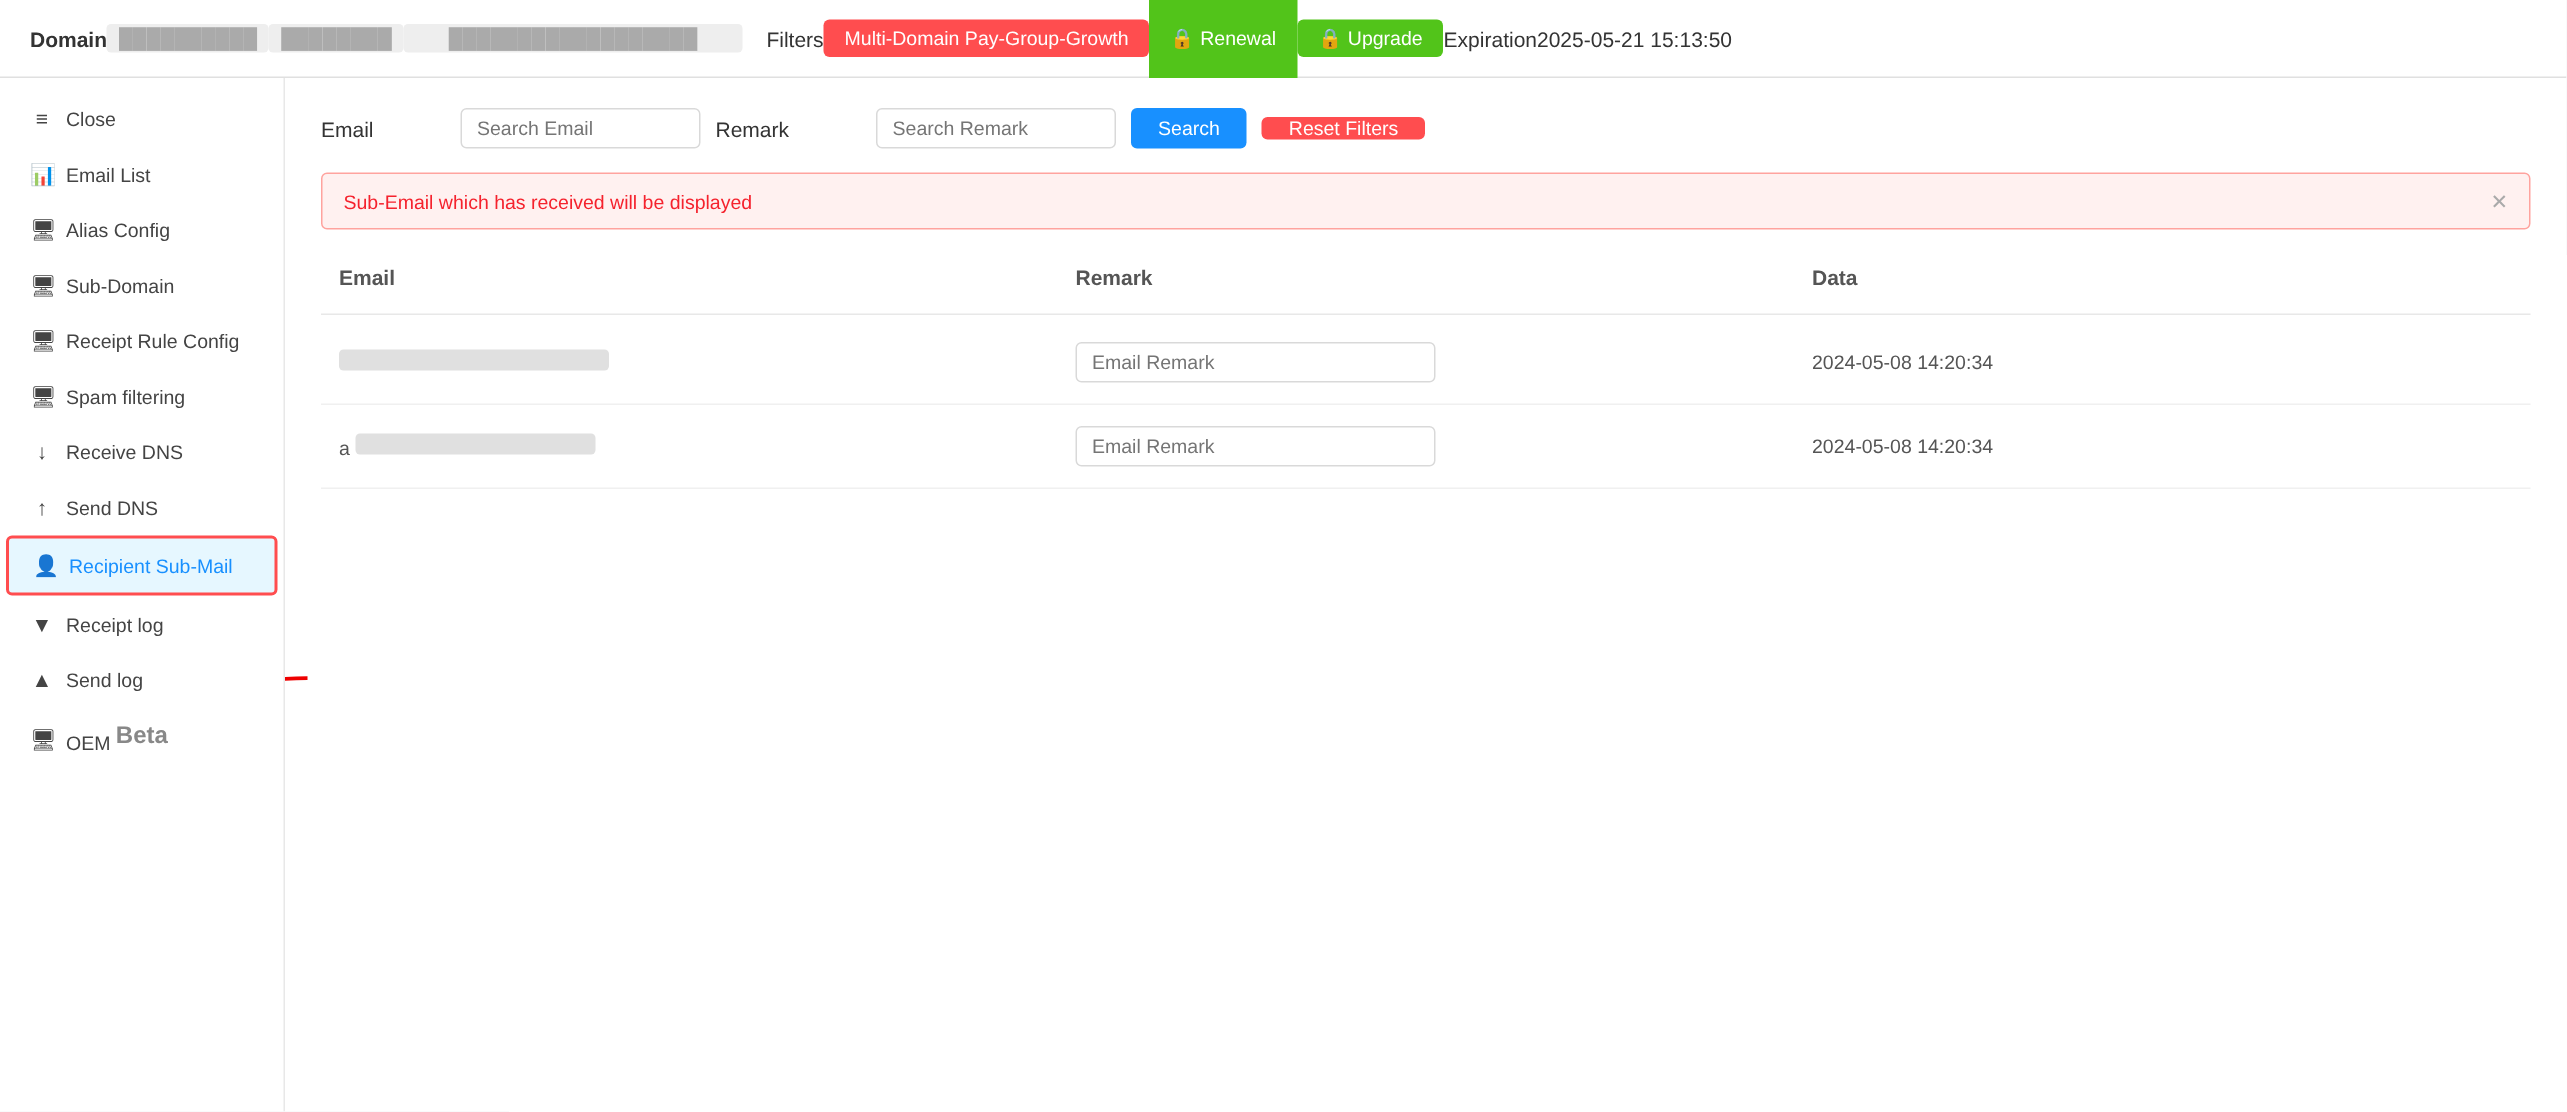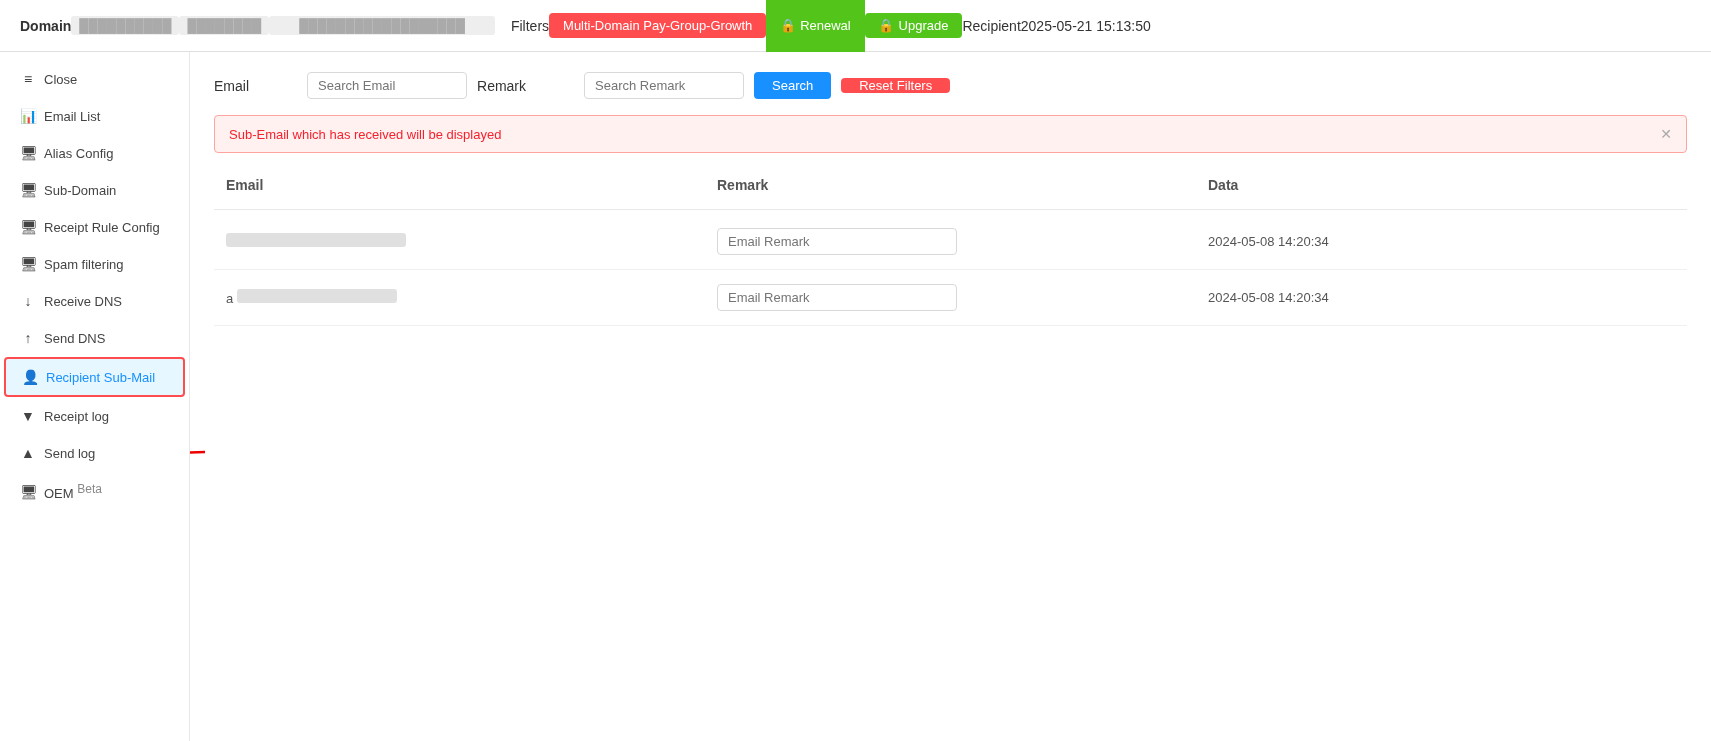--- a/index.html
+++ b/index.html
@@ -245,21 +245,21 @@
 
 <div class="top-bar">
   <span class="top-bar-domain-label">Domain</span>
   <span class="top-bar-domain-value">██████████</span>
   <span class="top-bar-domain-extra">████████</span>
   <span class="top-bar-domain-full">██████████████████</span>
   <span class="top-bar-version-label">Filters</span>
   <button class="btn-version">Multi-Domain Pay-Group-Growth</button>
   <button class="btn-renewal">🔒 Renewal</button>
   <button class="btn-upgrade">🔒 Upgrade</button>
-  <span class="top-bar-expiration-label">Recipient</span>
+  <span class="top-bar-expiration-label">Expiration</span>
   <span class="top-bar-expiration-value">2025-05-21 15:13:50</span>
 </div>
 
 <div class="main-layout">
 
   <div class="sidebar">
     <div class="sidebar-item">
       <span class="icon">≡</span>
       <span>Close</span>
     </div>
@@ -299,21 +299,21 @@
     <div class="sidebar-item">
       <span class="icon">▼</span>
       <span>Receipt log</span>
     </div>
     <div class="sidebar-item">
       <span class="icon">▲</span>
       <span>Send log</span>
     </div>
     <div class="sidebar-item">
       <span class="icon">🖥</span>
-      <span>OEM <sup style="font-size:12px;color:#888;">Beta</sup></span>
+      <span>OEM <sup style="font-size:16px;color:#888;font-weight:bold;">Beta</sup></span>
     </div>
   </div>
 
   <div class="content" style="position:relative;">
 
     <svg style="position:absolute;left:-195px;top:390px;width:220px;height:80px;pointer-events:none;z-index:10;" viewBox="0 0 220 80">
       <defs>
         <marker id="arrowhead" markerWidth="8" markerHeight="6" refX="8" refY="3" orient="auto">
           <polygon points="0 0, 8 3, 0 6" fill="#e00"></polygon>
         </marker>

